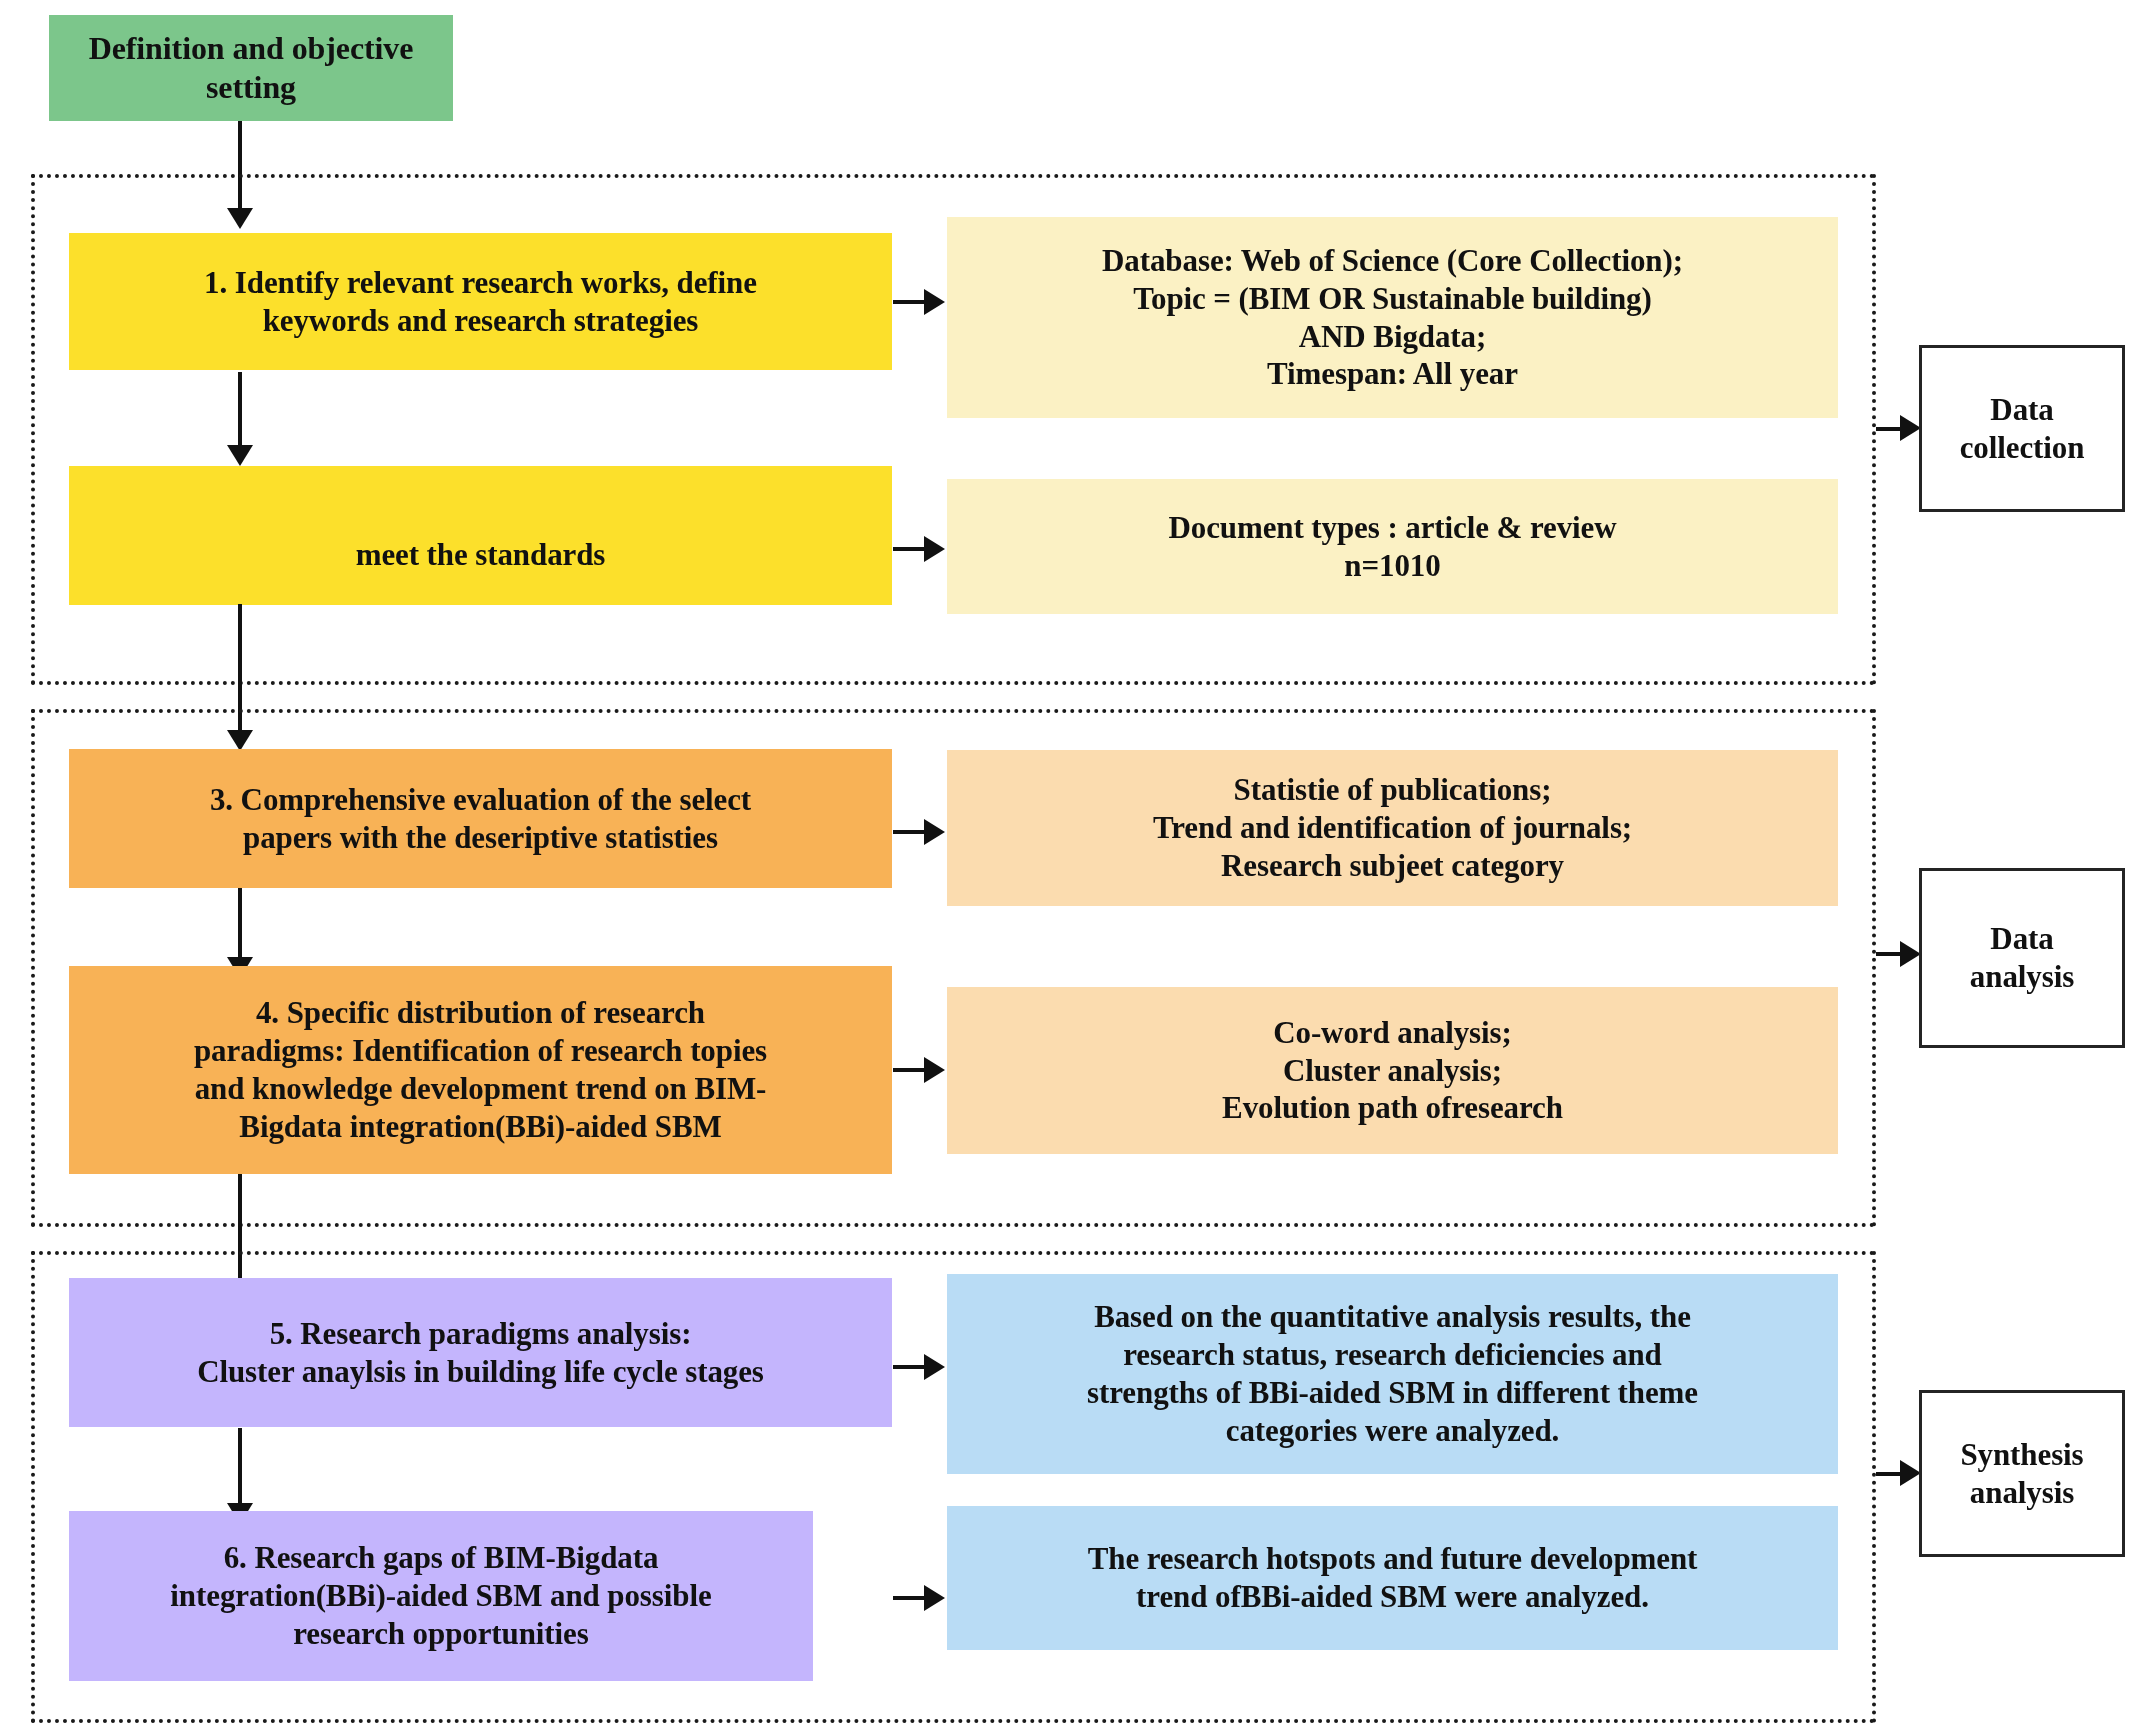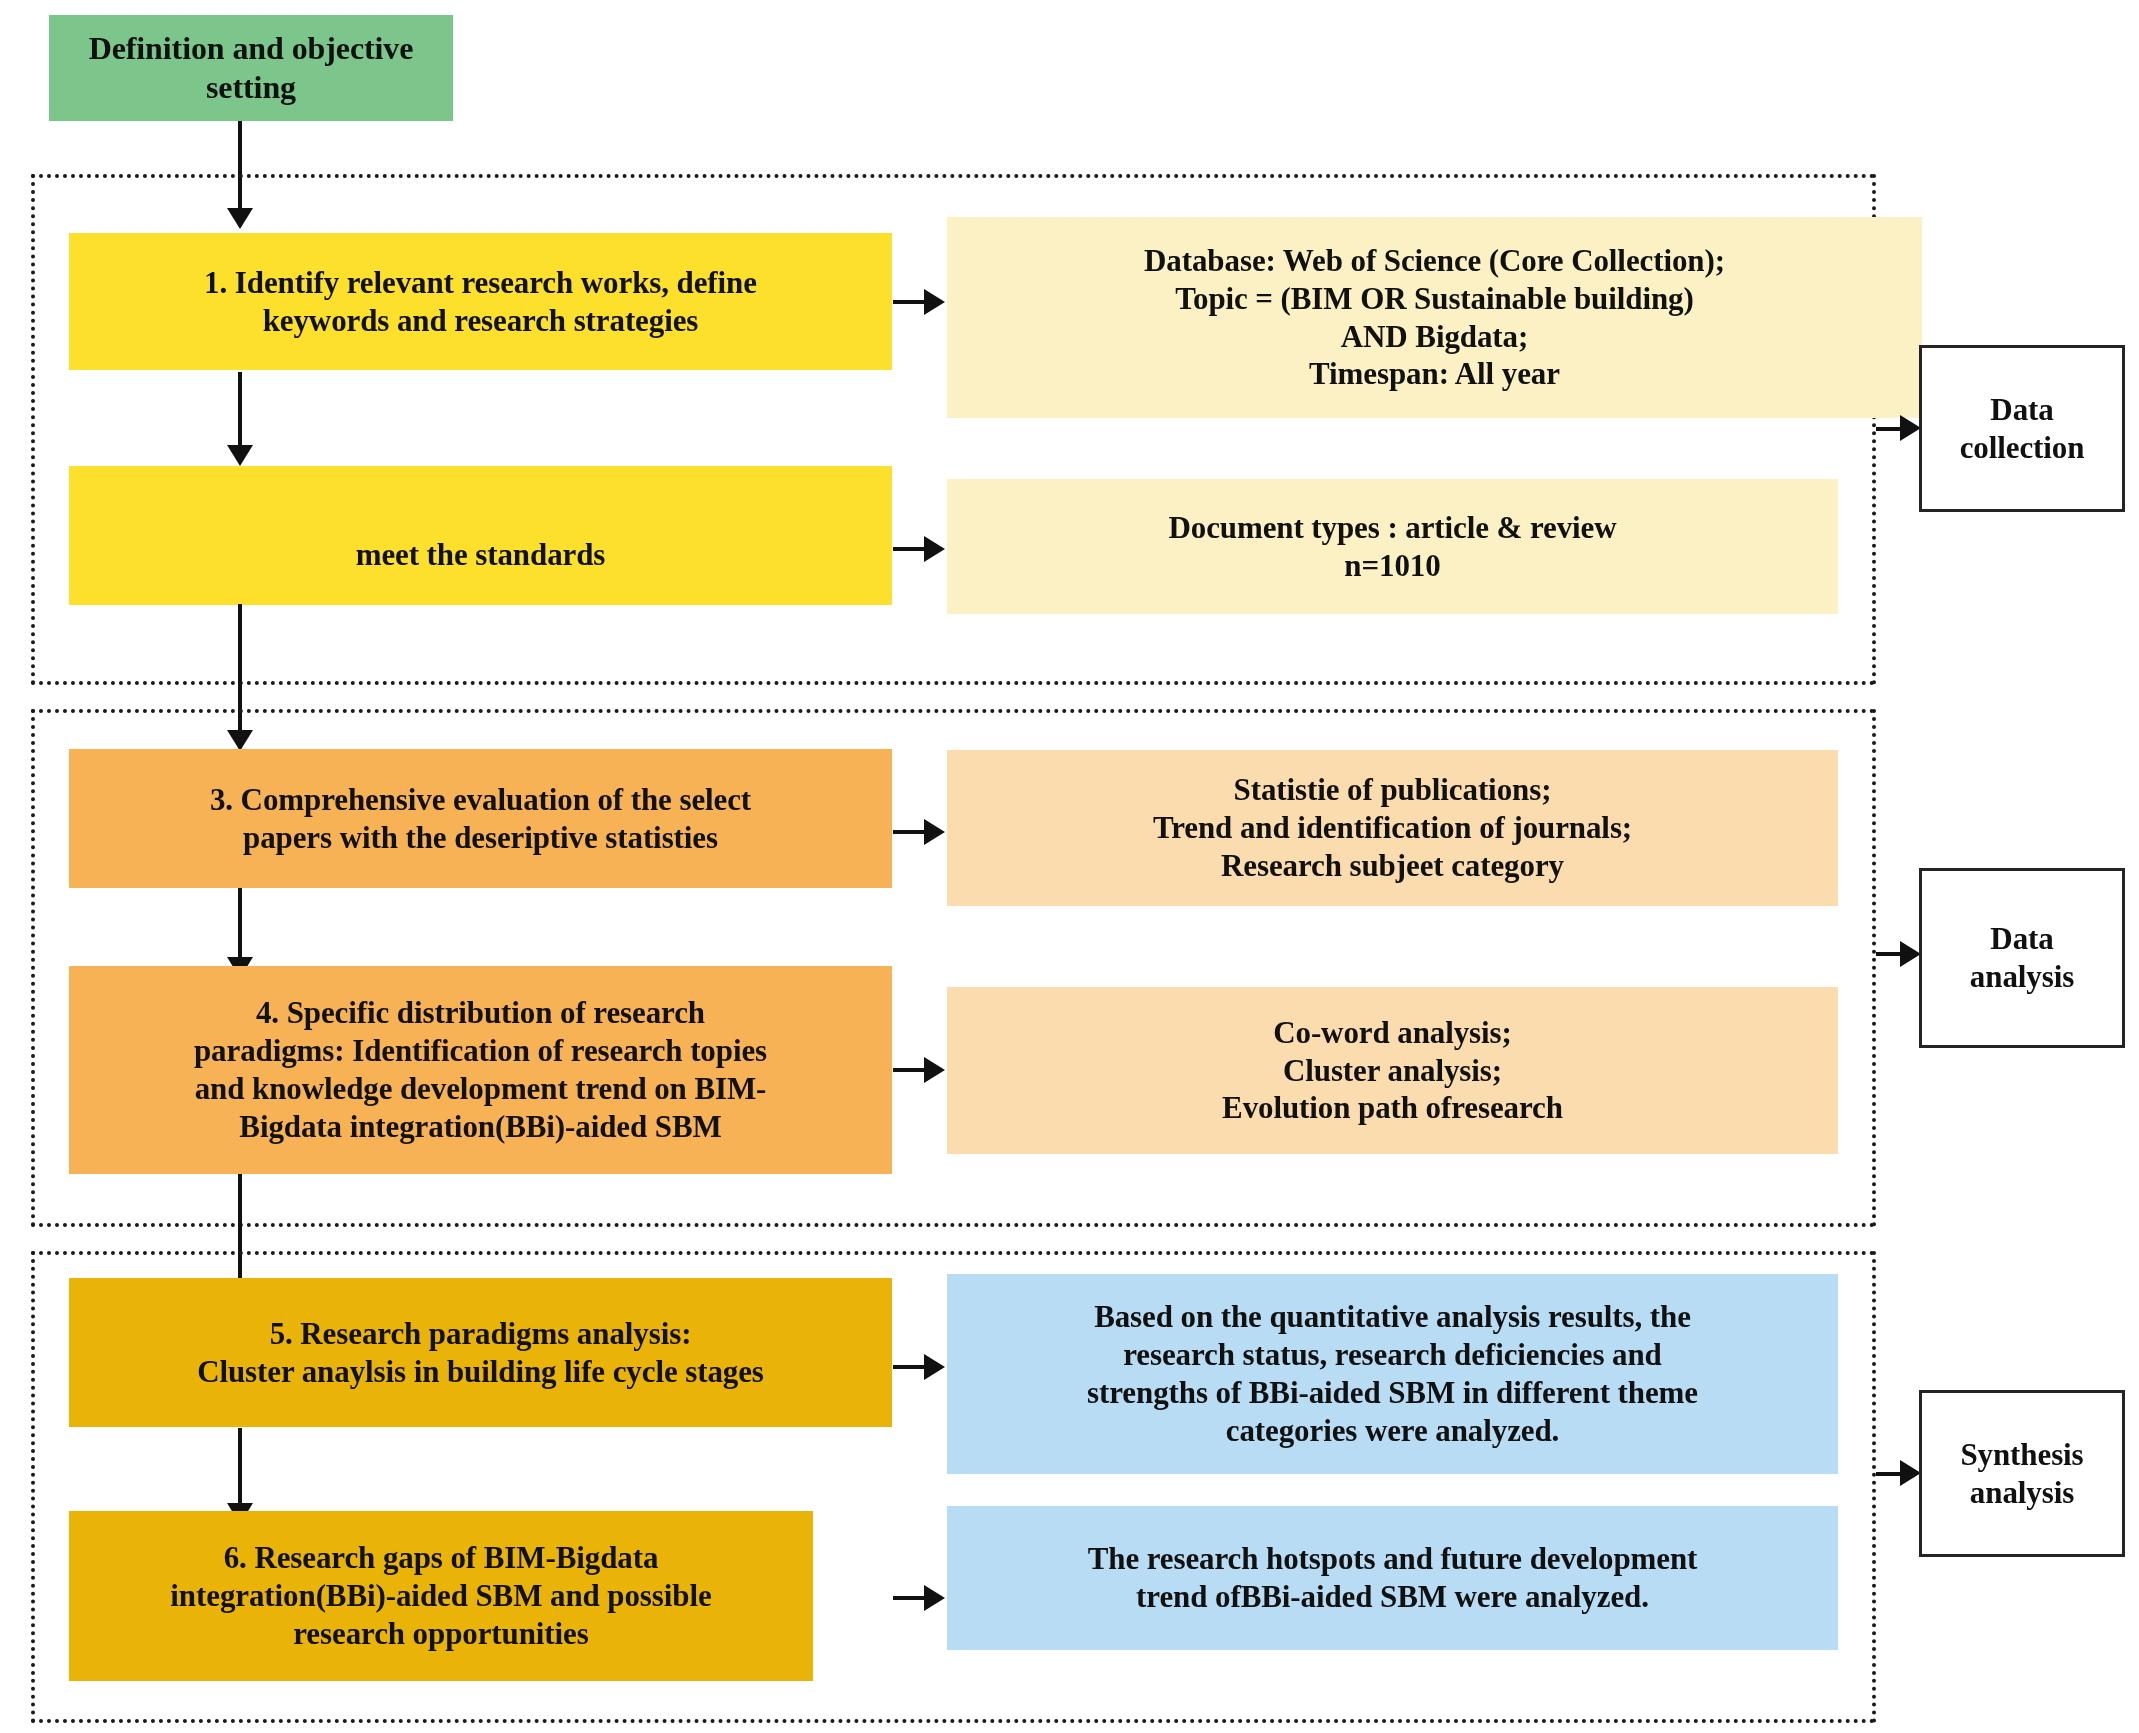--- a/index.html
+++ b/index.html
@@ -27,21 +27,21 @@
     font-weight:bold;
     line-height:1.22;
     padding:4.2px 12.5px;
     letter-spacing:-0.1px;
   }
   .box .txt{display:block;width:100%;}
 
   .header-box{background:#7CC68B;font-size:32px;}
   .step-yellow{background:#FCE02B;font-size:31px;}
   .step-orange{background:#F8B256;font-size:31px;}
-  .step-blue{background:#eab308;font-size:31px;}
+  .step-blue{background:#c4b5fd;font-size:31px;}
 
   .detail-yellow{background:#FBF1C4;font-size:31px;}
   .detail-orange{background:#FBDCAF;font-size:31px;}
   .detail-blue{background:#B9DCF5;font-size:31px;}
 
   .label-box{
     background:#ffffff;
     border:3.5px solid #242424;
     font-size:31px;
   }
@@ -78,21 +78,21 @@
 
   <div class="box step-yellow" style="left:69px;top:233px;width:823px;height:137px;">
     <span class="txt">
       <span>1.  Identify relevant research works, define</span><br>
       <span>keywords and research strategies</span>
     </span>
   </div>
   <div class="hline" style="left:893px;top:300px;width:35px;"></div>
   <div class="arrow-right" style="left:924px;top:289px;"></div>
 
-  <div class="box detail-yellow" style="left:947px;top:217px;width:975px;height:201px;">
+  <div class="box detail-yellow" style="left:947px;top:217px;width:891px;height:201px;">
     <span class="txt">
       <span>Database: Web of Science (Core Collection);</span><br>
       <span>Topic = (BIM OR Sustainable building)</span><br>
       <span>AND Bigdata;</span><br>
       <span>Timespan: All year</span>
     </span>
   </div>
 
   <div class="vline" style="left:238px;top:372px;height:76px;"></div>
   <div class="arrow-down" style="left:227px;top:445px;"></div>

